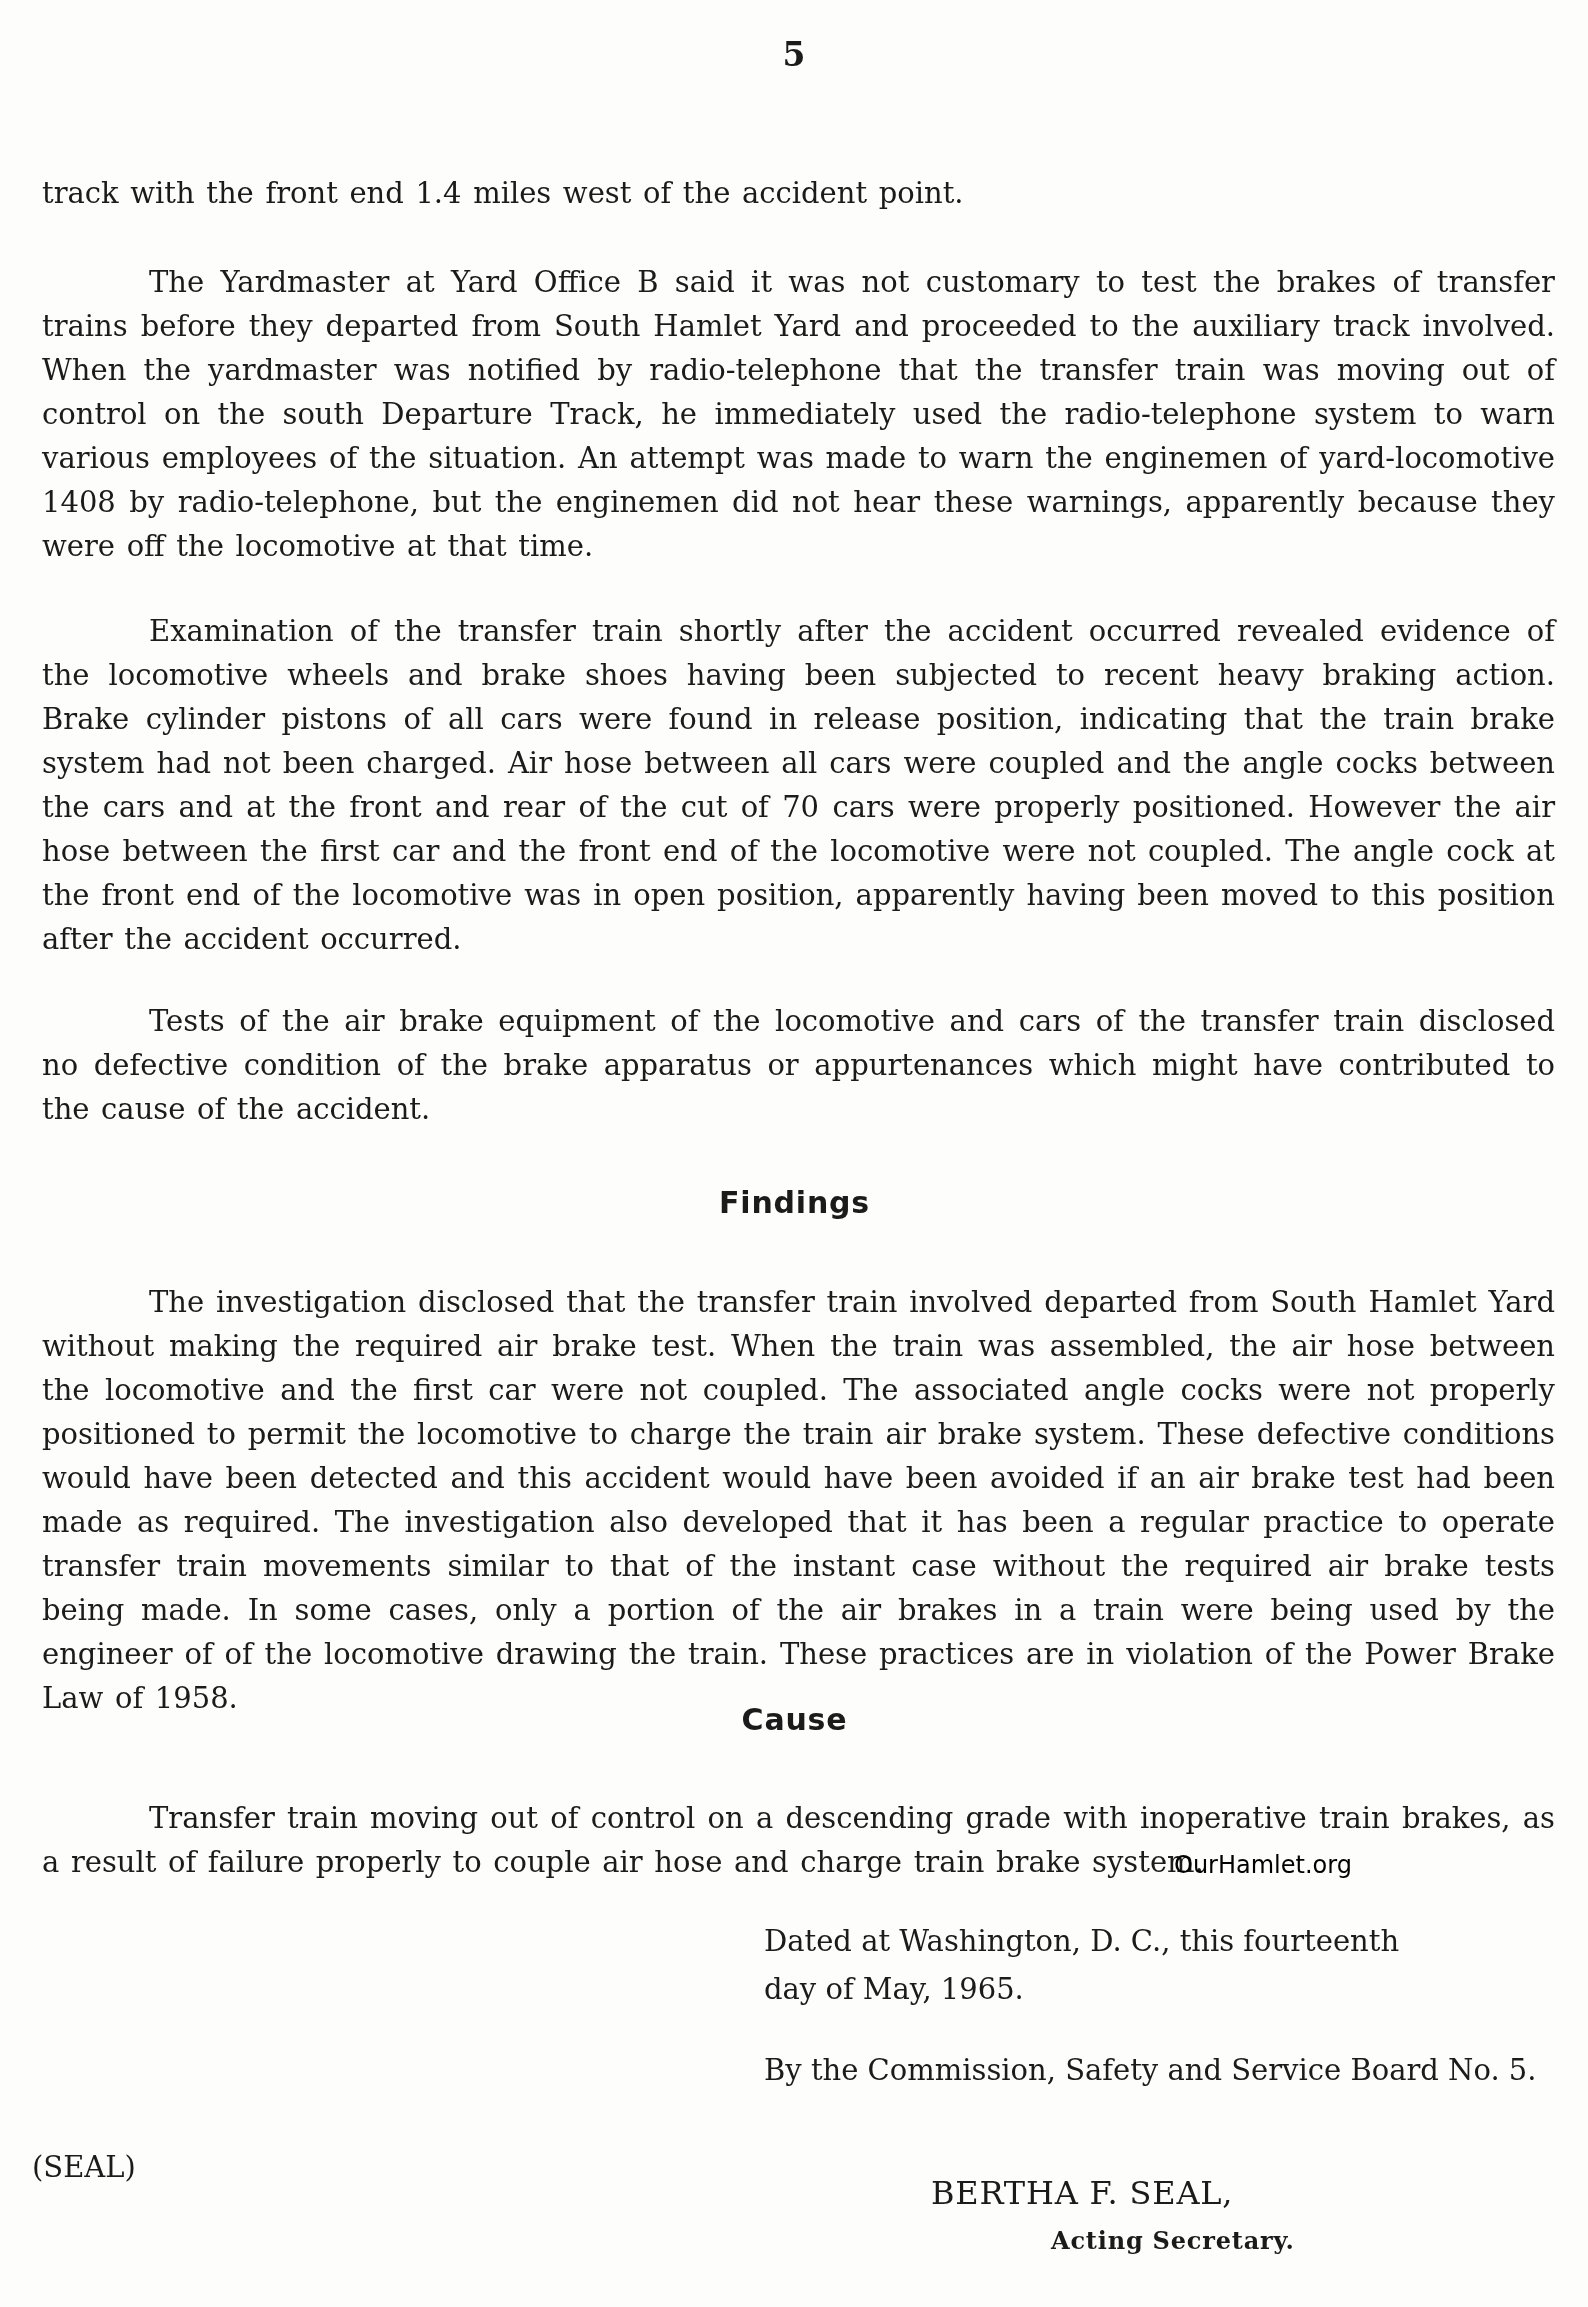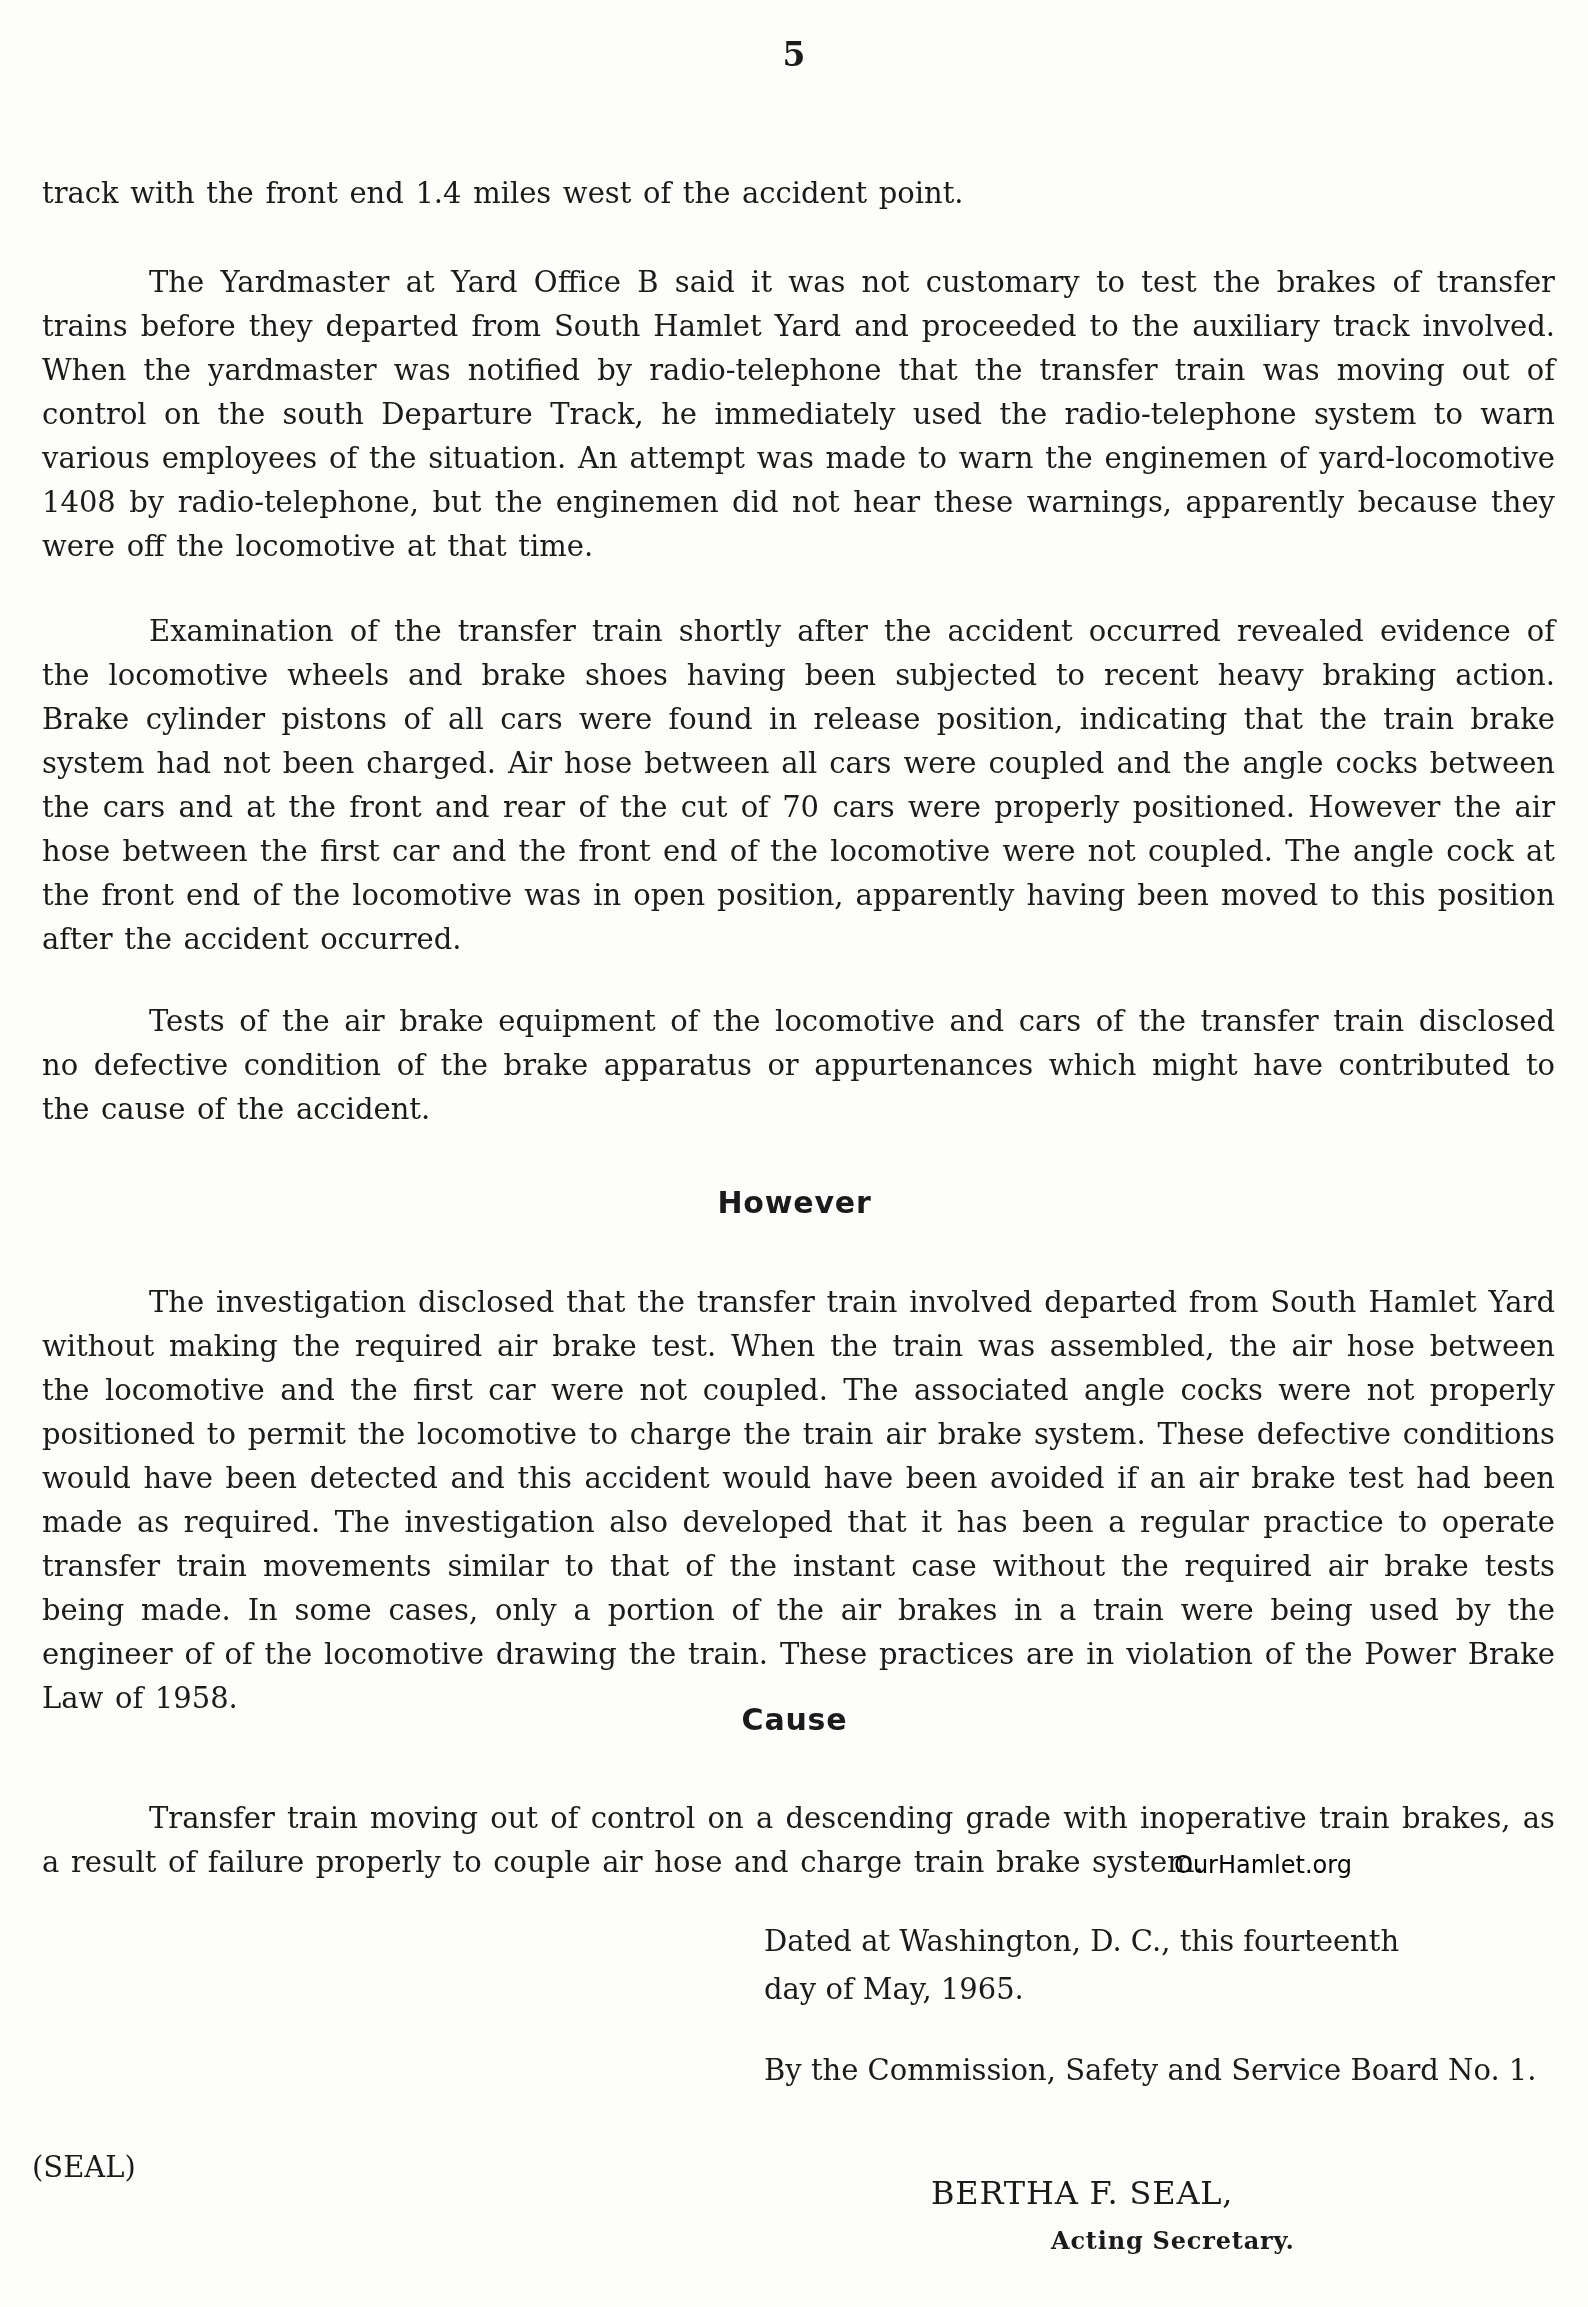--- a/index.html
+++ b/index.html
@@ -98,35 +98,35 @@
   <div class="page-number">5</div>
 
   <p class="body p1">track with the front end 1.4 miles west of the accident point.</p>
 
   <p class="body indent p2">The Yardmaster at Yard Office B said it was not customary to test the brakes of transfer trains before they departed from South Hamlet Yard and proceeded to the auxiliary track involved. When the yardmaster was notified by radio-telephone that the transfer train was moving out of control on the south Departure Track, he immediately used the radio-telephone system to warn various employees of the situation. An attempt was made to warn the enginemen of yard-locomotive 1408 by radio-telephone, but the enginemen did not hear these warnings, apparently because they were off the locomotive at that time.</p>
 
   <p class="body indent p3">Examination of the transfer train shortly after the accident occurred revealed evidence of the locomotive wheels and brake shoes having been subjected to recent heavy braking action. Brake cylinder pistons of all cars were found in release position, indicating that the train brake system had not been charged. Air hose between all cars were coupled and the angle cocks between the cars and at the front and rear of the cut of 70 cars were properly positioned. However the air hose between the first car and the front end of the locomotive were not coupled. The angle cock at the front end of the locomotive was in open position, apparently having been moved to this position after the accident occurred.</p>
 
   <p class="body indent p4">Tests of the air brake equipment of the locomotive and cars of the transfer train disclosed no defective condition of the brake apparatus or appurtenances which might have contributed to the cause of the accident.</p>
 
-  <h2 class="heading h-findings">However</h2>
+  <h2 class="heading h-findings">Findings</h2>
 
   <p class="body indent p5">The investigation disclosed that the transfer train involved departed from South Hamlet Yard without making the required air brake test. When the train was assembled, the air hose between the locomotive and the first car were not coupled. The associated angle cocks were not properly positioned to permit the locomotive to charge the train air brake system. These defective conditions would have been detected and this accident would have been avoided if an air brake test had been made as required. The investigation also developed that it has been a regular practice to operate transfer train movements similar to that of the instant case without the required air brake tests being made. In some cases, only a portion of the air brakes in a train were being used by the engineer of of the locomotive drawing the train. These practices are in violation of the Power Brake Law of 1958.</p>
 
   <h2 class="heading h-cause">Cause</h2>
 
   <p class="body indent p6">Transfer train moving out of control on a descending grade with inoperative train brakes, as a result of failure properly to couple air hose and charge train brake system.</p>
 
   <div class="watermark">OurHamlet.org</div>
 
   <div class="closing-line dated1">Dated at Washington, D. C., this fourteenth</div>
 
   <div class="closing-line dated2">day of May, 1965.</div>
 
-  <div class="closing-line byline">By the Commission, Safety and Service Board No. 1.</div>
+  <div class="closing-line byline">By the Commission, Safety and Service Board No. 5.</div>
 
   <div class="closing-line seal">(SEAL)</div>
 
   <div class="signature">BERTHA F. SEAL,</div>
 
   <div class="sig-title">Acting Secretary.</div>
 
 </div>
 
 

